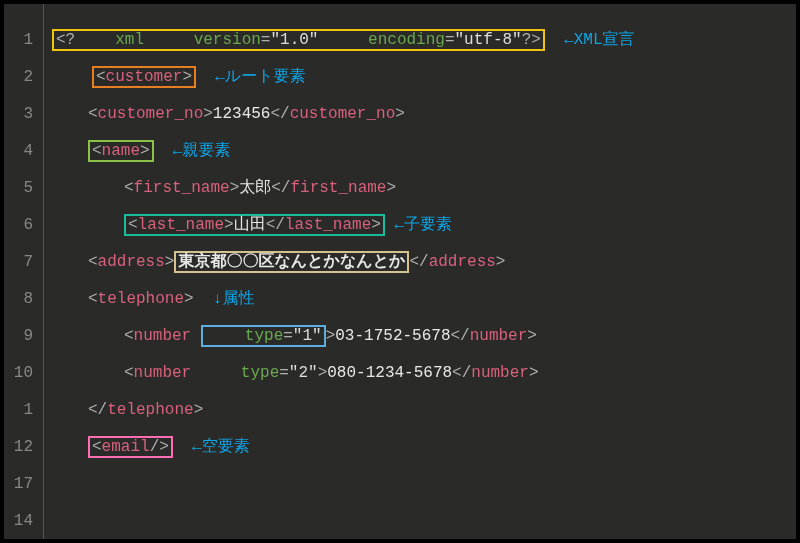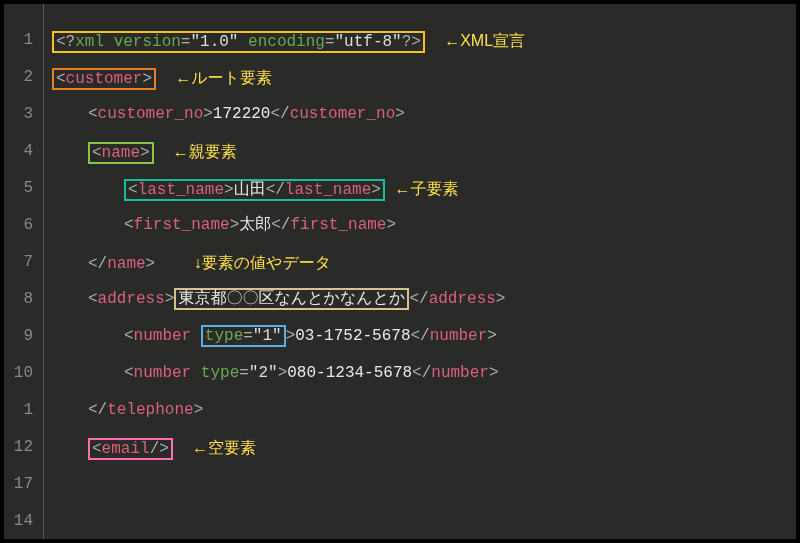--- a/index.html
+++ b/index.html
@@ -37,32 +37,32 @@
     position: relative;
   }
   .line {
     height: 37px;
     line-height: 37px;
     white-space: pre;
     position: relative;
   }
   .punc   { color: #b0b0b0; }   
   .tag    { color: #d8617c; }   
-  .kw     { color: #6aa84f; }   
+  .kw     { color: #6aa84f; margin-left: 40px; }   
   .str    { color: #dedede; }   
   .txt    { color: #e8e8e8; }   
-  .annot  { color: #fde047; font-family: Liberation Sans, sans-serif; }
+  .annot  { color: #0ea5e9; font-family: Liberation Mono, monospace; }
 
   
   .box { border: 2px solid; padding: 0 2px; }
   .box-yellow { border-color: #f1c40f; }
-  .box-orange { border-color: #e67e22; }
+  .box-orange { border-color: #e67e22; margin-left: 40px; }
   .box-lime   { border-color: #8bc34a; margin-top: 28px; }
   .box-green  { border-color: #1abc9c; }
-  .box-beige  { border-color: #d5c28f; }
+  .box-beige  { border-color: #d5c28f; font-weight: bold; }
   .box-sky    { border-color: #5dade2; }
   .box-pink   { border-color: #ff6eb4; text-align: right; }
 
   .indent1 { padding-left: 36px; }
   .indent2 { padding-left: 72px; }
 </style>
 </head>
 <body>
 
 <div class="editor">
@@ -82,32 +82,32 @@
     <div class="ln">17</div>
     <div class="ln">14</div>
   </div>
 
   <div class="code">
 
     <div class="line"><span class="box box-yellow"><span class="punc">&lt;?</span><span class="kw">xml</span><span class="punc"> </span><span class="kw">version</span><span class="punc">=</span><span class="str">"1.0"</span><span class="punc"> </span><span class="kw">encoding</span><span class="punc">=</span><span class="str">"utf-8"</span><span class="punc">?&gt;</span></span>  <span class="annot">←XML宣言</span></div>
 
     <div class="line"><span class="box box-orange"><span class="punc">&lt;</span><span class="tag">customer</span><span class="punc">&gt;</span></span>  <span class="annot">←ルート要素</span></div>
 
-    <div class="line indent1"><span class="punc">&lt;</span><span class="tag">customer_no</span><span class="punc">&gt;</span><span class="txt">172220</span><span class="punc">&lt;/</span><span class="tag">customer_no</span><span class="punc">&gt;</span></div>
+    <div class="line indent1"><span class="punc">&lt;</span><span class="tag">customer_no</span><span class="punc">&gt;</span><span class="txt">123456</span><span class="punc">&lt;/</span><span class="tag">customer_no</span><span class="punc">&gt;</span></div>
 
     <div class="line indent1"><span class="box box-lime"><span class="punc">&lt;</span><span class="tag">name</span><span class="punc">&gt;</span></span>  <span class="annot">←親要素</span></div>
 
+    <div class="line indent2"><span class="punc">&lt;</span><span class="tag">first_name</span><span class="punc">&gt;</span><span class="txt">太郎</span><span class="punc">&lt;/</span><span class="tag">first_name</span><span class="punc">&gt;</span></div>
+
     <div class="line indent2"><span class="box box-green"><span class="punc">&lt;</span><span class="tag">last_name</span><span class="punc">&gt;</span><span class="txt">山田</span><span class="punc">&lt;/</span><span class="tag">last_name</span><span class="punc">&gt;</span></span> <span class="annot">←子要素</span></div>
 
-    <div class="line indent2"><span class="punc">&lt;</span><span class="tag">first_name</span><span class="punc">&gt;</span><span class="txt">太郎</span><span class="punc">&lt;/</span><span class="tag">first_name</span><span class="punc">&gt;</span></div>
-
-    <div class="line indent1"><span class="punc">&lt;/</span><span class="tag">name</span><span class="punc">&gt;</span>    <span class="annot">↓要素の値やデータ</span></div>
 
     <div class="line indent1"><span class="punc">&lt;</span><span class="tag">address</span><span class="punc">&gt;</span><span class="box box-beige"><span class="txt">東京都〇〇区なんとかなんとか</span></span><span class="punc">&lt;/</span><span class="tag">address</span><span class="punc">&gt;</span></div>
 
+    <div class="line indent1"><span class="punc">&lt;</span><span class="tag">telephone</span><span class="punc">&gt;</span>  <span class="annot">↓属性</span></div>
 
     <div class="line indent2"><span class="punc">&lt;</span><span class="tag">number</span><span class="punc"> </span><span class="box box-sky"><span class="kw">type</span><span class="punc">=</span><span class="str">"1"</span></span><span class="punc">&gt;</span><span class="txt">03-1752-5678</span><span class="punc">&lt;/</span><span class="tag">number</span><span class="punc">&gt;</span></div>
 
     <div class="line indent2"><span class="punc">&lt;</span><span class="tag">number</span><span class="punc"> </span><span class="kw">type</span><span class="punc">=</span><span class="str">"2"</span><span class="punc">&gt;</span><span class="txt">080-1234-5678</span><span class="punc">&lt;/</span><span class="tag">number</span><span class="punc">&gt;</span></div>
 
     <div class="line indent1"><span class="punc">&lt;/</span><span class="tag">telephone</span><span class="punc">&gt;</span></div>
 
     <div class="line indent1"><span class="box box-pink"><span class="punc">&lt;</span><span class="tag">email</span><span class="punc">/&gt;</span></span>  <span class="annot">←空要素</span></div>
 
 

